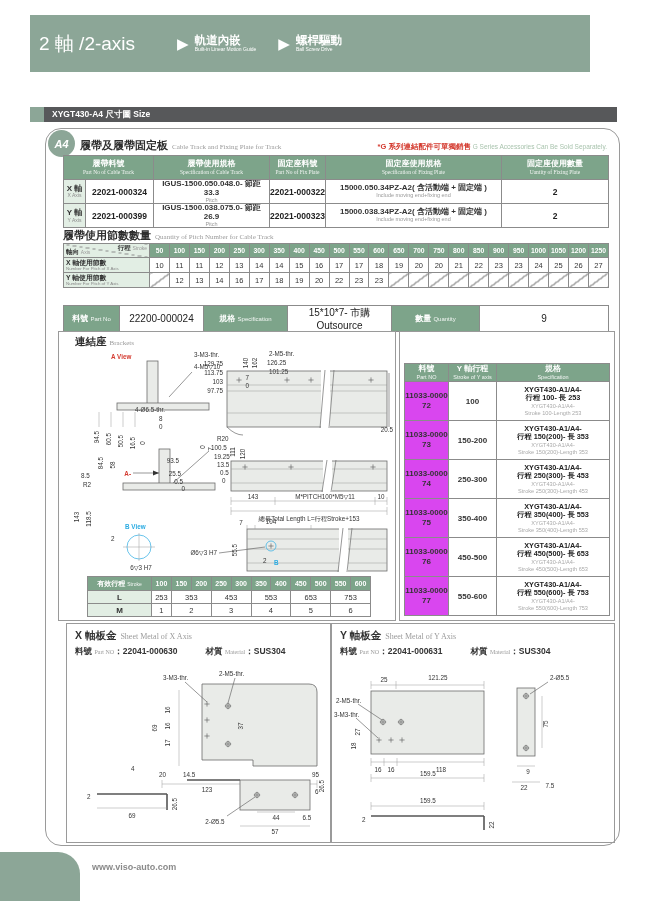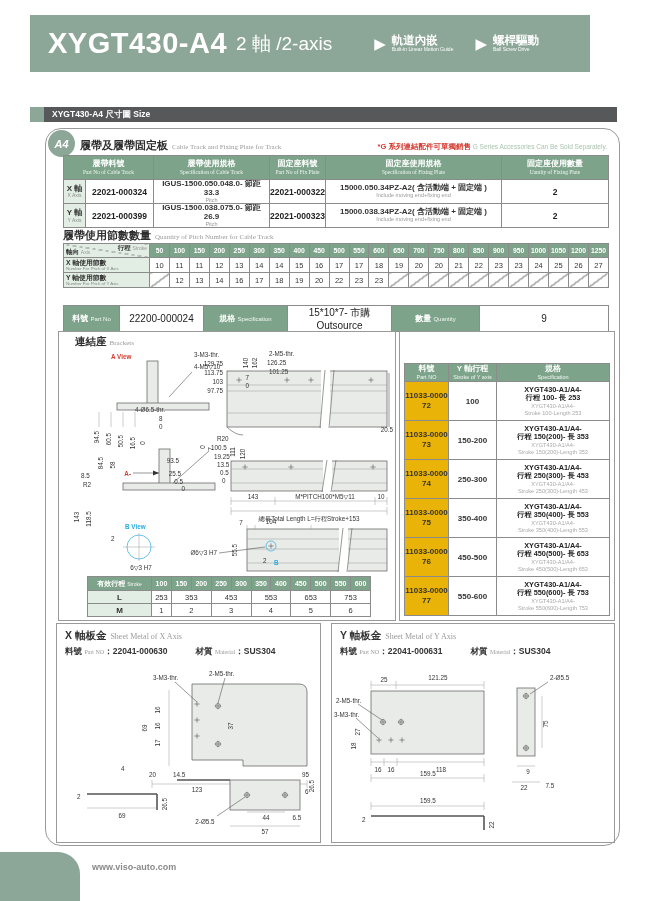--- a/index.html
+++ b/index.html
@@ -62,35 +62,35 @@
   
   .bk-box{position:absolute;left:12px;top:202px;width:336px;height:288px;border:1px solid #9a9a9a;}
   .pn-box{position:absolute;left:353px;top:202px;width:214px;height:288px;border:1px solid #9a9a9a;}
   .box-title{position:absolute;left:16px;top:3px;font-size:10.5px;font-weight:bold;color:#2e2e2e;white-space:nowrap;}
   .box-title .en{font-size:7px;font-weight:normal;color:#9b9b9b;font-family:"Liberation Serif",serif;margin-left:3px;}
   .pn-title{position:absolute;left:5px;top:3px;font-size:10px;font-weight:bold;color:#2e2e2e;line-height:1.2;}
   .pn-title .en{display:block;font-size:6.8px;font-weight:normal;color:#9b9b9b;font-family:"Liberation Serif",serif;}
   .t4{position:absolute;left:4px;top:31px;width:206px;}
   .t4 tr.hd{height:18px;}
   .t4 tr.dt{height:39px;}
-  .t4 .part{background:#eab308;font-size:8px;font-weight:bold;word-break:break-all;line-height:1.3;}
+  .t4 .part{background:#d946ef;font-size:8px;font-weight:bold;word-break:break-all;line-height:1.3;}
   .t4 .stk{font-size:8px;font-weight:bold;}
   .t4 .sp1{display:block;font-size:7.3px;font-weight:bold;line-height:1.2;color:#222;}
   .t4 .sp2{display:block;font-size:5.6px;color:#aaa;line-height:1.2;}
   
   .t5{position:absolute;left:28px;top:244px;width:284px;}
   .t5 tr.hd{height:14px;}
   .t5 tr.dt{height:13px;}
   .t5 .ph{font-size:7px;font-weight:bold;background:#7da48a;color:#fff;}
   .t5 .lab{background:#7da48a;color:#fff;font-size:7px;font-weight:bold;}
   .t5 .lab .en{font-weight:normal;font-size:5px;opacity:.9;}
   .t5 .lm{background:#e2eee4;font-size:8px;font-weight:bold;}
   .t5 td{font-size:7.5px;}
   
-  .xs-box{position:absolute;left:10px;top:494px;width:263px;height:218px;border:1px solid #9a9a9a;}
+  .xs-box{position:absolute;left:20px;top:494px;width:263px;height:218px;border:1px solid #9a9a9a;}
   .ys-box{position:absolute;left:285px;top:494px;width:282px;height:218px;border:1px solid #9a9a9a;}
   .sheet-t1{position:absolute;left:8px;top:5px;font-size:10.5px;font-weight:bold;white-space:nowrap;}
   .sheet-t1 .en{font-size:8px;font-weight:normal;color:#9b9b9b;font-family:"Liberation Serif",serif;margin-left:4px;}
   .sheet-t2{position:absolute;left:8px;top:22px;font-size:8.5px;font-weight:bold;white-space:nowrap;}
   .sheet-t2 .en{font-size:6px;font-weight:normal;color:#9b9b9b;font-family:"Liberation Serif",serif;}
   .sheet-t2 .gap{display:inline-block;width:28px;}
   
   svg{position:absolute;overflow:visible;}
   svg text{font-family:"Liberation Sans",sans-serif;font-size:6.3px;fill:#333;}
   .shape{fill:#e9ebe8;stroke:#6b6b6b;stroke-width:.8;}
@@ -103,21 +103,20 @@
   .mid{text-anchor:middle;}
   .end{text-anchor:end;}
   
   .foot-tab{position:absolute;left:0;top:852px;width:80px;height:49px;background:#8ca697;border-top-right-radius:22px;}
   .footer-url{position:absolute;left:92px;top:862px;font-size:9px;font-weight:bold;color:#8a8a8a;}
 </style>
 </head>
 <body>
 
 <div class="banner">
-  <span class="model">XYGT430-A4</span>
   <span class="axis">2 軸 /2-axis</span>
   <div class="feature" style="margin-left:42px;">
     <span class="tri">▶</span>
     <span>
       <span class="cn" style="display:block;">軌道內嵌</span>
       <span class="en" style="display:block;">Built-in Linear Motion Guide</span>
     </span>
   </div>
   <div class="feature">
     <span class="tri">▶</span>

